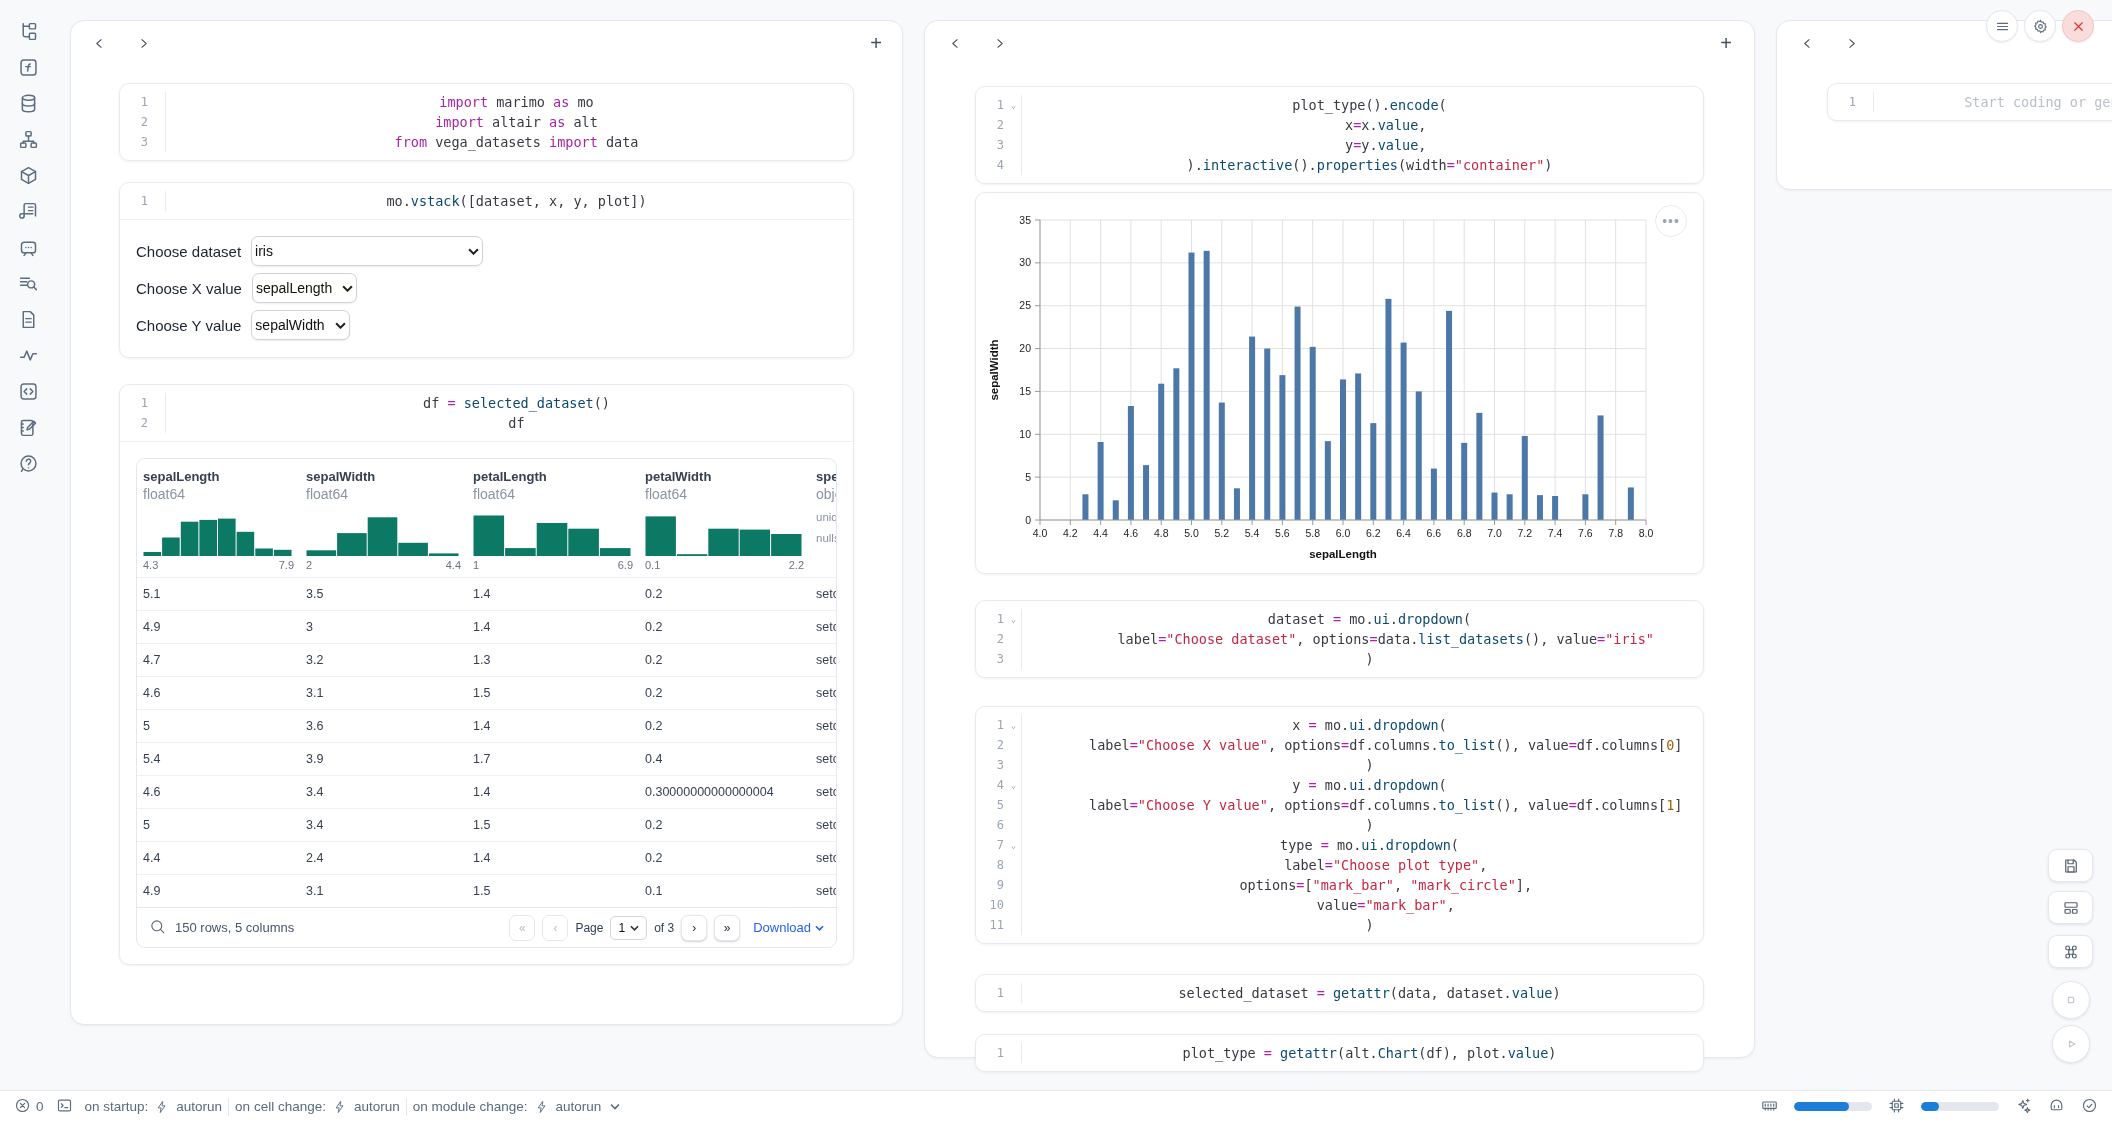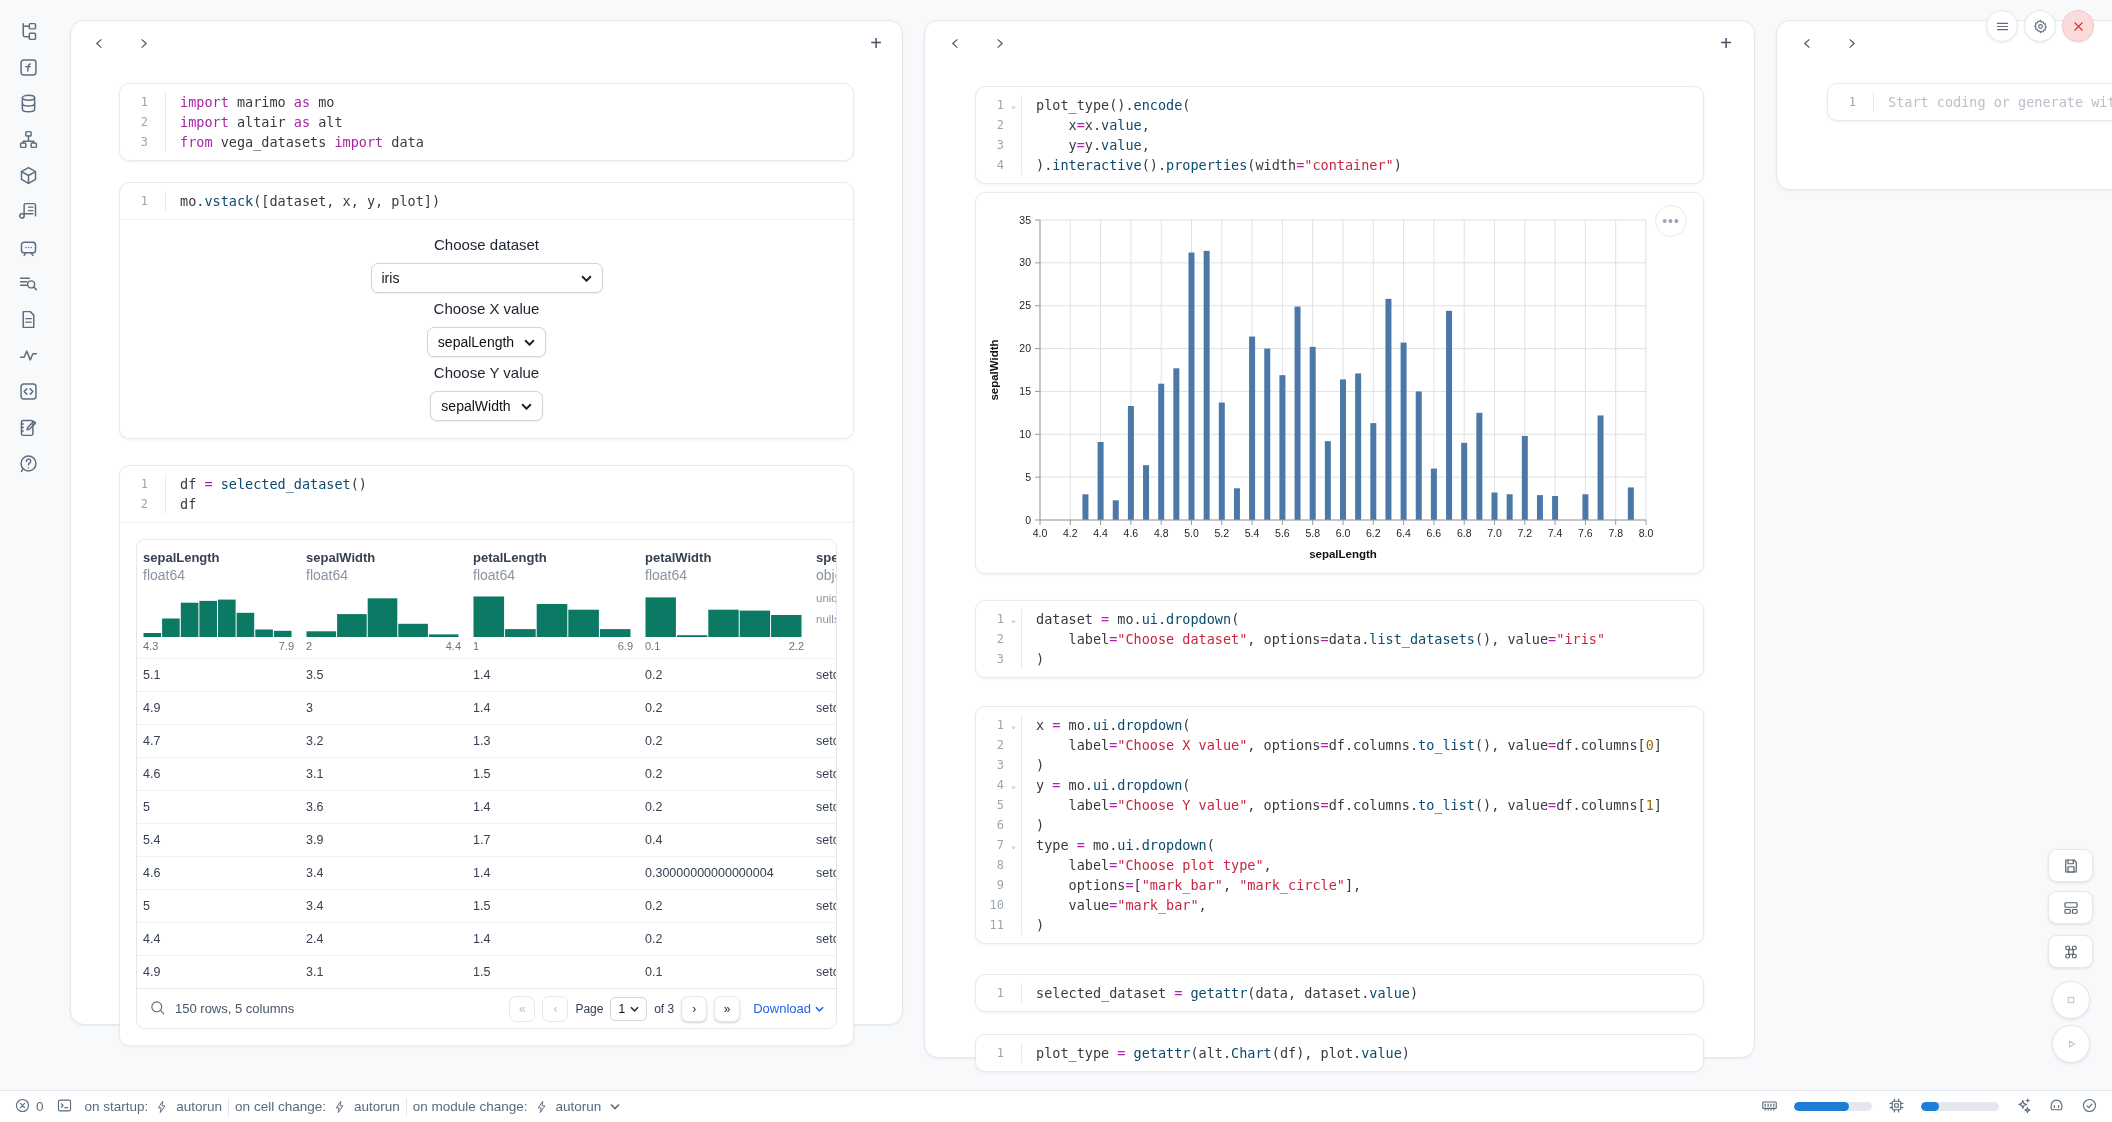--- a/index.html
+++ b/index.html
@@ -23,35 +23,35 @@
   .chev-btn svg{width:13px;height:13px;stroke:#43505e;stroke-width:2;fill:none;stroke-linecap:round;stroke-linejoin:round;}
   .add-btn{margin-left:auto;color:#43505e;font-size:20px;line-height:1;cursor:pointer;font-weight:400;}
 
   
   .cell{border:1px solid #e7eaf0;border-radius:10px;background:#fff;overflow:hidden;
     box-shadow:0 1px 3px rgba(16,24,40,.06);}
   .code{padding:8px 0;font-family:"DejaVu Sans Mono",monospace;font-size:13.5px;line-height:20px;}
   .cl{display:flex;}
   .gut{width:30px;flex:none;text-align:right;color:#9aa6b2;font-size:12px;padding-right:2px;}
   .fold{width:15px;flex:none;text-align:center;color:#9aa6b2;font-size:9px;line-height:20px;}
-  .cc{flex:1;border-left:1px solid #e7eaf0;padding-left:14px;white-space:pre;color:#383a42;overflow:hidden;}
+  .cc{flex:1;border-left:1px solid #e7eaf0;padding-left:14px;white-space:pre;color:#383a42;overflow:hidden;text-align:center;}
   .tk-kw{color:#a626a4;}
   .tk-fn{color:#0c4a6e;}
   .tk-str{color:#c62641;}
   .tk-op{color:#b01fae;}
   .tk-num{color:#986801;}
   .tk-pl{color:#383a42;}
   .tk-ph{color:#b9c0ca;}
   .tk-phu{color:#b9c0ca;}
 
   .out-divider{border-top:1px solid #edf0f4;}
   .dd-area{padding:16px 16px 10px;}
-  .dd-row{display:flex;align-items:center;gap:10px;margin-bottom:7px;font-size:15px;color:#1b2430;flex-direction:column;}
+  .dd-row{display:flex;align-items:center;gap:10px;margin-bottom:7px;font-size:15px;color:#1b2430;}
   .dd-select{display:flex;align-items:center;justify-content:space-between;gap:10px;
-    border:1px solid #ccd4de;border-radius:7px;height:30px;padding:0 10px;background:#fff;
+    border:1px solid #ccd4de;border-radius:7px;height:30px;padding:0 3px;background:#fff;
     box-shadow:0 1px 2px rgba(0,0,0,.07);font-size:14px;color:#111;cursor:pointer;}
 
   
   .tbl{margin:16px;border:1px solid #e4e8ee;border-radius:9px;overflow:hidden;}
   .t-grid{display:grid;grid-template-columns:163px 167px 172px 171px 1fr;}
   .t-headcell{padding:10px 6px 6px;overflow:hidden;}
   .t-name{font-weight:bold;font-size:13px;color:#374151;white-space:nowrap;}
   .t-dtype{font-size:14px;color:#8a94a2;margin-top:2px;white-space:nowrap;}
   .t-hist{margin-top:8px;display:block;}
   .t-range{display:flex;justify-content:space-between;font-size:11px;color:#6b7280;margin-top:3px;}

